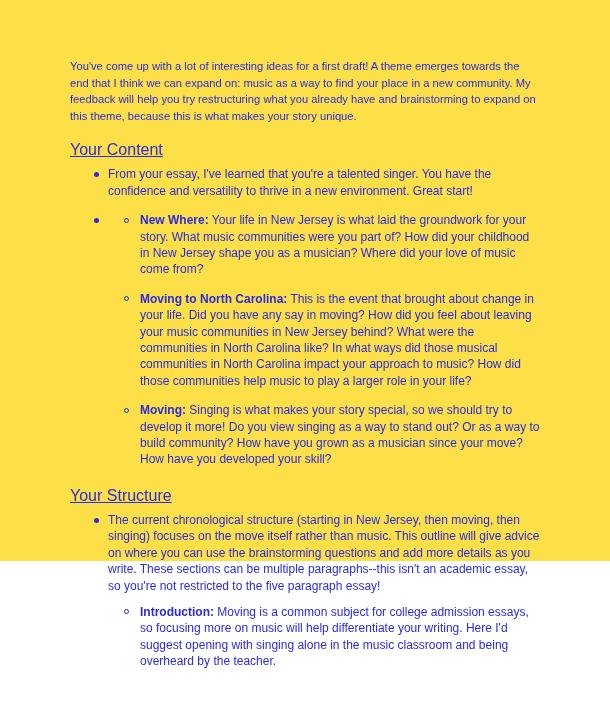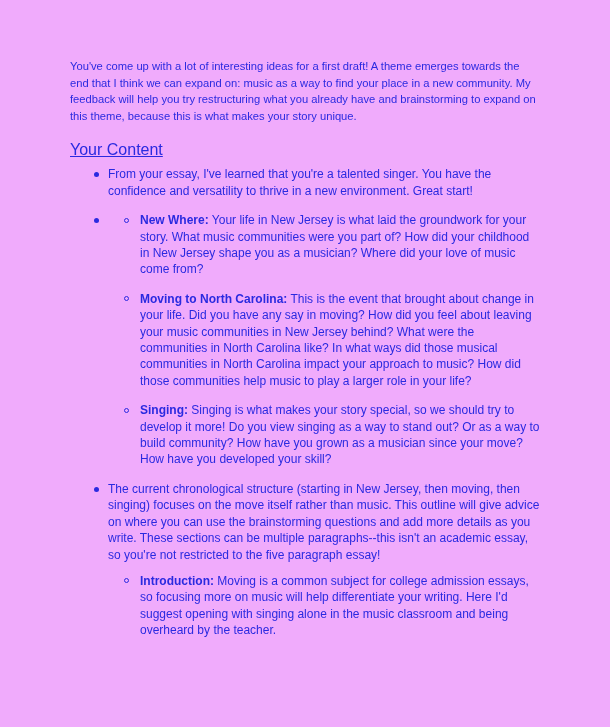--- a/index.html
+++ b/index.html
@@ -10,22 +10,22 @@
   body {
     width: 610px;
     height: 727px;
     font-family: "Liberation Sans", sans-serif;
     color: #2222dd;
     overflow: hidden;
   }
   .page {
     position: relative;
     width: 610px;
-    height: 727px;
-    background: #f0abfc;
+    height: 561px;
+    background: #fde047;
     box-sizing: border-box;
     padding: 58px 70px 0 70px;
   }
   .intro {
     font-size: 11.2px;
     line-height: 16.6px;
     color: #2a2ae0;
     margin: 0 0 18px 0;
     text-align: left;
   }
@@ -107,28 +107,29 @@
       </li>
       <li>
         <ul class="level2">
           <li>
             <span class="item-text"><span class="lead">New Where:</span> <span>Your life in New Jersey is what laid the groundwork for your story. What music communities were you part of? How did your childhood in New Jersey shape you as a musician? Where did your love of music come from?</span></span>
           </li>
           <li>
             <span class="item-text"><span class="lead">Moving to North Carolina:</span> <span>This is the event that brought about change in your life. Did you have any say in moving? How did you feel about leaving your music communities in New Jersey behind? What were the communities in North Carolina like? In what ways did those musical communities in North Carolina impact your approach to music? How did those communities help music to play a larger role in your life?</span></span>
           </li>
           <li>
-            <span class="item-text"><span class="lead">Singing:</span> <span>Singing is what makes your story special, so we should try to develop it more! Do you view singing as a way to stand out? Or as a way to build community? How have you grown as a musician since your move? How have you developed your skill?</span></span>
+            <span class="item-text"><span class="lead">Moving:</span> <span>Singing is what makes your story special, so we should try to develop it more! Do you view singing as a way to stand out? Or as a way to build community? How have you grown as a musician since your move? How have you developed your skill?</span></span>
           </li>
         </ul>
       </li>
     </ul>
   </div>
 
   <div>
+    <div class="section-heading second">Your Structure</div>
     <ul class="level1">
       <li>
         <span class="item-text">The current chronological structure (starting in New Jersey, then moving, then singing) focuses on the move itself rather than music. This outline will give advice on where you can use the brainstorming questions and add more details as you write. These sections can be multiple paragraphs--this isn't an academic essay, so you're not restricted to the five paragraph essay!</span>
         <ul class="level2">
           <li>
             <span class="item-text"><span class="lead">Introduction:</span> <span>Moving is a common subject for college admission essays, so focusing more on music will help differentiate your writing. Here I'd suggest opening with singing alone in the music classroom and being overheard by the teacher.</span></span>
           </li>
         </ul>
       </li>
     </ul>

